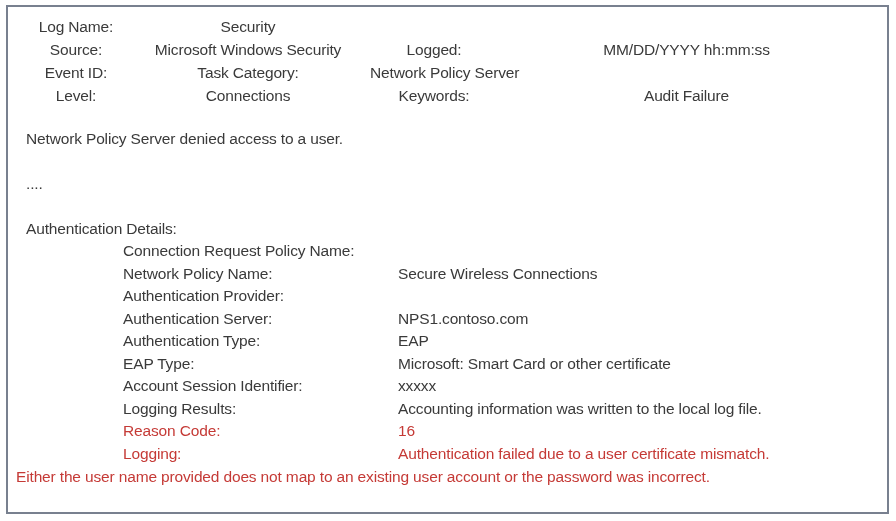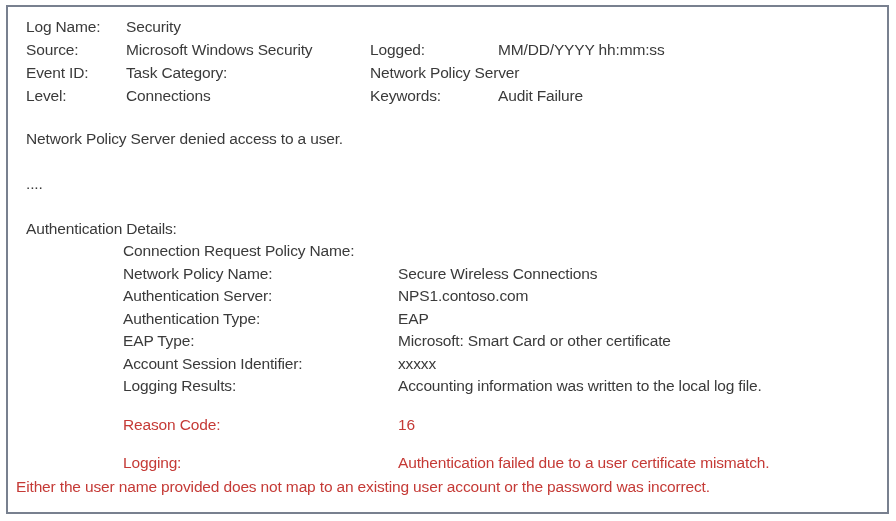--- a/index.html
+++ b/index.html
@@ -26,31 +26,32 @@
     padding: 8px 12px 0 18px;
     font-size: 15.5px;
     letter-spacing: -0.15px;
     line-height: 23px;
   }
   
   .hdr-row {
     display: grid;
     grid-template-columns: 100px 244px 128px 1fr;
     white-space: nowrap;
+    text-align: center;
   }
   .spacer-20 { height: 20px; }
   .spacer-22 { height: 22px; }
   
   .detail-row {
     display: grid;
     grid-template-columns: 97px 275px 1fr;
     line-height: 22.5px;
     white-space: nowrap;
   }
-  .detail-row.red { color: var(--red); margin-top: 16px; }
+  .detail-row.red { color: var(--red); }
   .continuation {
     margin-left: -10px;
     color: var(--red);
     line-height: 23px;
     white-space: nowrap;
   }
   .cell { overflow: visible; }
 </style>
 </head>
 <body>
@@ -101,20 +102,21 @@
         <span class="cell"></span>
         <span class="cell">Connection Request Policy Name:</span>
       </div>
       <div class="detail-row">
         <span class="cell"></span>
         <span class="cell">Network Policy Name:</span>
         <span class="cell">Secure Wireless Connections</span>
       </div>
       <div class="detail-row">
         <span class="cell"></span>
+        <span class="cell">Authentication Provider:</span>
       </div>
       <div class="detail-row">
         <span class="cell"></span>
         <span class="cell">Authentication Server:</span>
         <span class="cell">NPS1.contoso.com</span>
       </div>
       <div class="detail-row">
         <span class="cell"></span>
         <span class="cell">Authentication Type:</span>
         <span class="cell">EAP</span>

